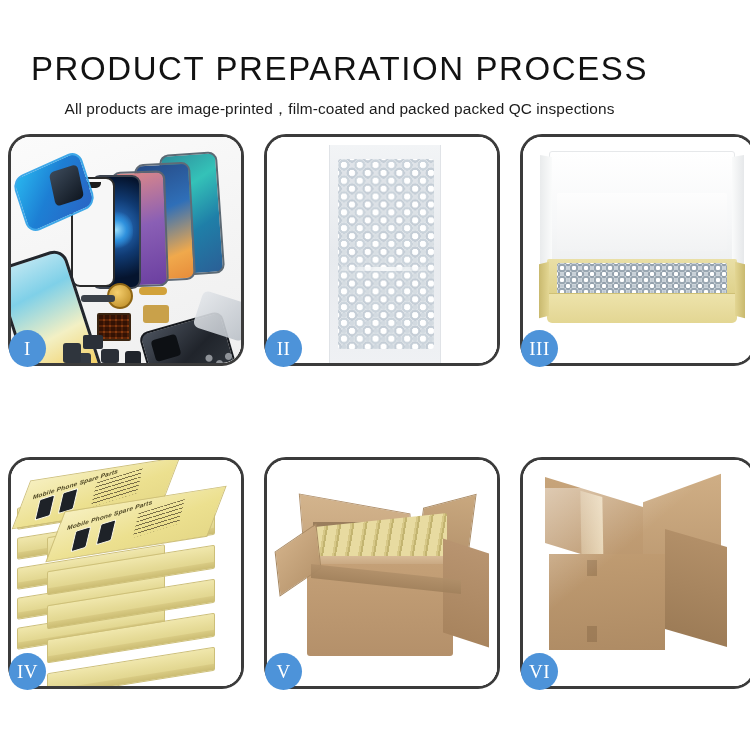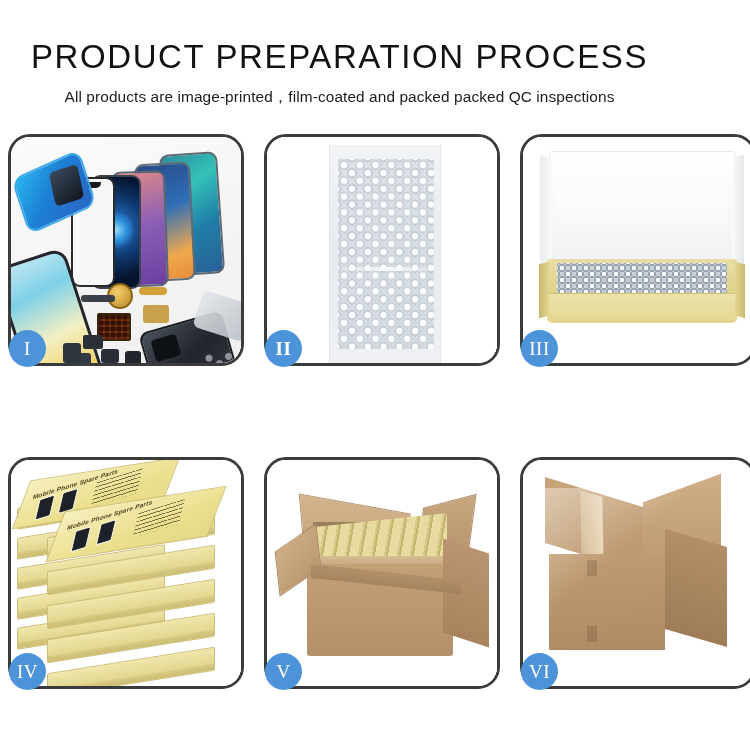--- a/index.html
+++ b/index.html
@@ -5,21 +5,21 @@
   * { box-sizing: border-box; margin: 0; padding: 0; }
   html, body {
     width: 750px; height: 750px;
     background: #ffffff;
     font-family: "Liberation Sans", sans-serif;
     overflow: hidden;
   }
   .page { position: relative; width: 750px; height: 750px; background: #fff; }
 
   
-  .header { position: absolute; left: 0; top: 0; width: 679px; text-align: center; }
+  .header { position: absolute; left: 0; top: 12px; width: 679px; text-align: center; }
   .title {
     font-size: 33px; font-weight: 400; letter-spacing: 1.6px;
     color: #121212; line-height: 1; padding-top: 40px;
     white-space: nowrap;
   }
   .subtitle {
     font-size: 15.4px; font-weight: 400; color: #1c1c1c;
     letter-spacing: .1px; padding-top: 14px; white-space: nowrap;
   }
 
@@ -28,21 +28,21 @@
   .panel {
     position: absolute; width: 236px; height: 232px;
     border: 3px solid #3b3b3b; border-radius: 22px;
     background: #ffffff; overflow: visible;
   }
   .panel .clip {
     position: absolute; inset: 0; border-radius: 19px; overflow: hidden;
     background: #ffffff;
   }
   .p1 { left: 8px;   top: 2px; }
-  .p2 { left: 264px; top: 2px; font-weight: bold; }
+  .p2 { left: 264px; top: 2px; }
   .p3 { left: 520px; top: 2px; }
   .p4 { left: 8px;   top: 325px; }
   .p5 { left: 264px; top: 325px; }
   .p6 { left: 520px; top: 325px; }
 
   .badge {
     position: absolute; left: -2px; bottom: -4px;
     width: 37px; height: 37px; border-radius: 50%;
     background: #4d93d9;
     color: #ffffff; font-family: "Liberation Serif", serif;

